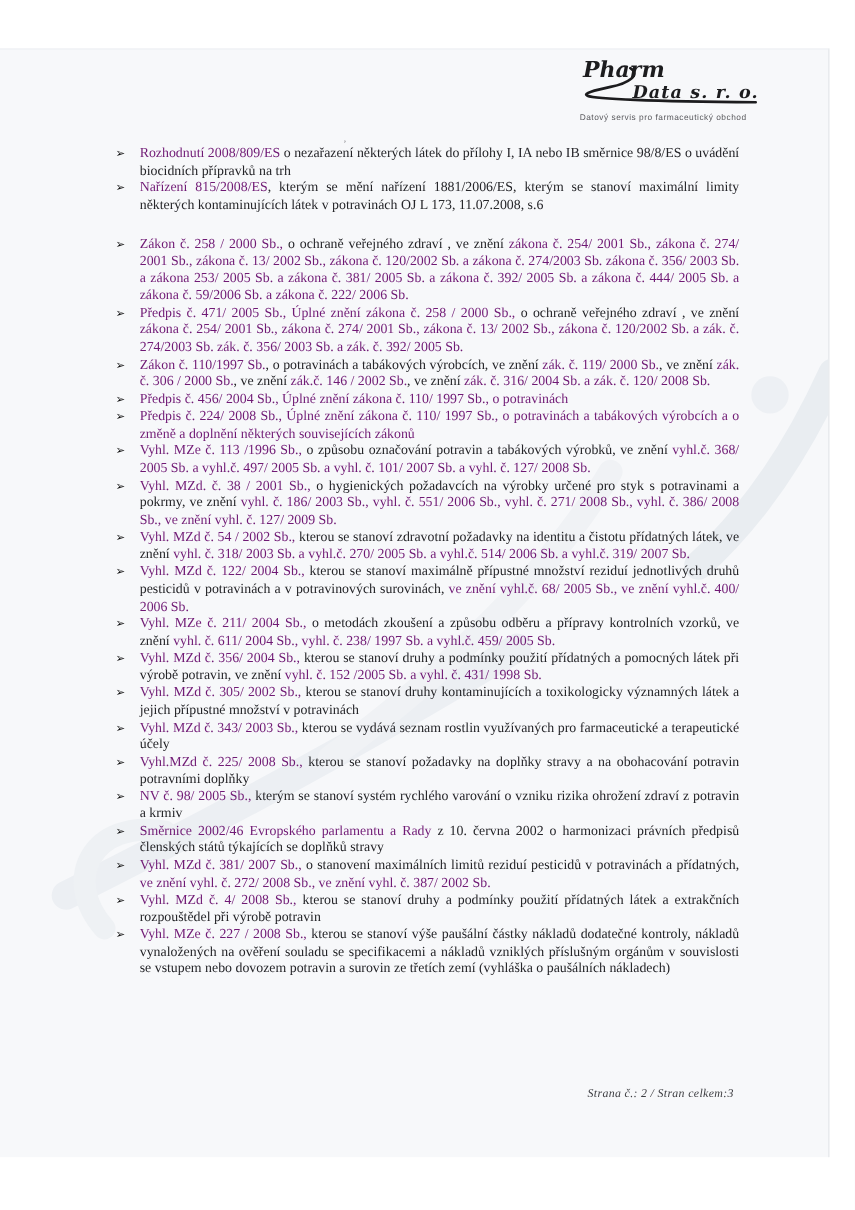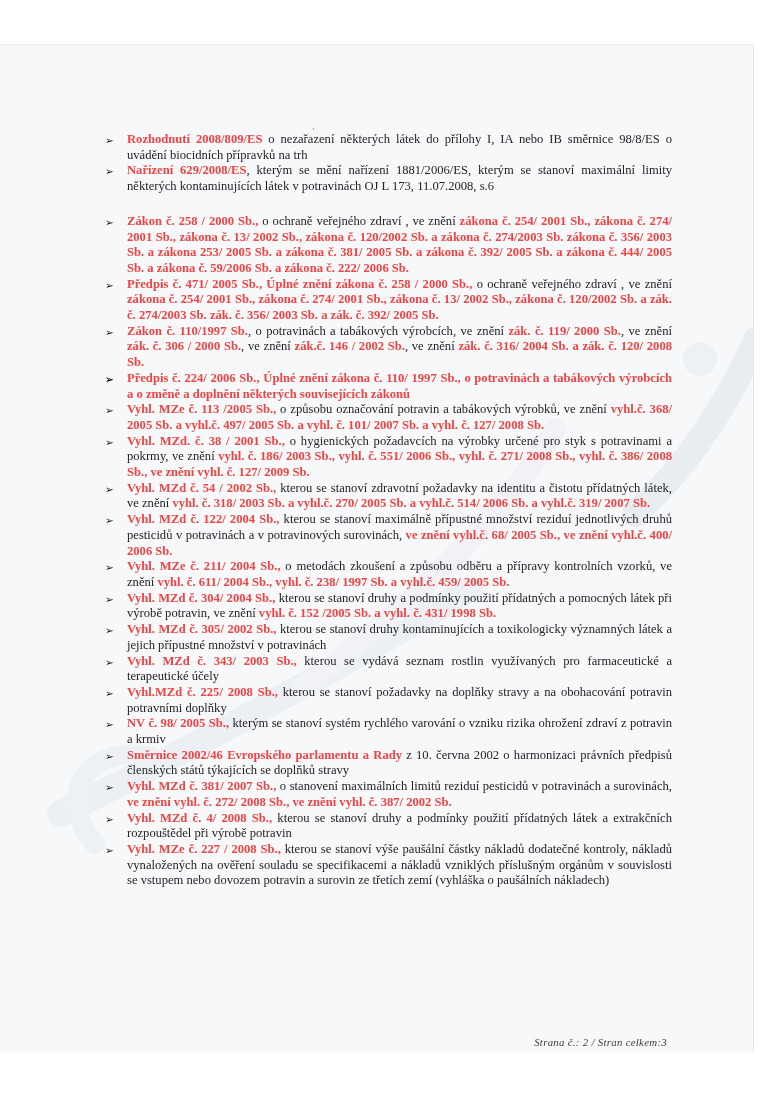--- a/index.html
+++ b/index.html
@@ -33,63 +33,71 @@
   }
   ul.reglist li{
     position:relative;padding-left:22px;margin:0;
     text-align:justify;
   }
   ul.reglist li.gap{margin-top:19px;}
   ul.reglist .marker{
     position:absolute;left:0;top:1px;font-family:"DejaVu Sans", sans-serif;
     font-size:10.5px;color:#111;
   }
-  .b{font-weight:700;color:#ef4444;}
+  .b{font-weight:400;color:#701a75;}
   .speck{position:absolute;left:312px;top:82px;color:#8a8a8e;font-size:9px;z-index:2;}
   
   .footer{
-    position:absolute;top:992px;right:86px;z-index:2;
+    position:absolute;top:944px;right:86px;z-index:2;
     font:italic 400 10.8px "Liberation Serif", serif;color:#3c3c40;
     letter-spacing:.3px;
   }
 </style>
 </head>
 <body>
 
 <div class="sheet">
 
   <svg class="wm" width="753" height="1008" viewBox="0 0 753 1008" aria-hidden="true">
     <path d="M60,770 C190,705 330,630 470,545" stroke="#eceff3" stroke-width="26" fill="none" stroke-linecap="round"></path>
     <path d="M300,645 C410,565 505,470 555,385" stroke="#f0f2f5" stroke-width="22" fill="none" stroke-linecap="round"></path>
     <path d="M635,470 C685,425 725,365 757,295" stroke="#e9edf1" stroke-width="26" fill="none" stroke-linecap="round"></path>
     <circle cx="700" cy="315" r="17" fill="#edf0f4"></circle>
     <path d="M95,800 C55,755 85,700 150,712" stroke="#eef1f4" stroke-width="20" fill="none" stroke-linecap="round"></path>
   </svg>
 
+  <div class="logo">
+    <svg width="168" height="48" viewBox="0 0 168 48">
+      <text class="lg1" x="3" y="18">Pharm</text>
+      <text class="lg2" x="48" y="37">Data s. r. o.</text>
+      <path d="M46,10 C56,16 44,24 28,27 C14,30 2,33 7,35 C14,38 60,40 160,41" stroke="#1c1c1e" stroke-width="2.4" fill="none" stroke-linecap="round"></path>
+    </svg>
+    <div class="tagline">Datový servis pro farmaceutický obchod</div>
+  </div>
 
   <span class="speck">’</span>
 
   <ul class="reglist">
       <li class="item"><span class="marker">➢</span><span class="b">Rozhodnutí 2008/809/ES</span><span> o nezařazení některých látek do přílohy I, IA nebo IB směrnice 98/8/ES o uvádění biocidních přípravků na trh</span></li>
-      <li class="item"><span class="marker">➢</span><span class="b">Nařízení 629/2008/ES</span><span>, kterým se mění nařízení 1881/2006/ES, kterým se stanoví maximální limity některých kontaminujících látek v potravinách  OJ L 173, 11.07.2008, s.6</span></li>
+      <li class="item"><span class="marker">➢</span><span class="b">Nařízení 815/2008/ES</span><span>, kterým se mění nařízení 1881/2006/ES, kterým se stanoví maximální limity některých kontaminujících látek v potravinách  OJ L 173, 11.07.2008, s.6</span></li>
       <li class="item gap"><span class="marker">➢</span><span class="b">Zákon č. 258 / 2000 Sb.,</span><span> o ochraně veřejného zdraví , ve znění </span><span class="b">zákona č. 254/ 2001 Sb., zákona č. 274/ 2001 Sb., zákona č. 13/ 2002 Sb., zákona č. 120/2002 Sb. a zákona č. 274/2003 Sb.  zákona č. 356/ 2003 Sb. a zákona 253/ 2005 Sb. a zákona č. 381/ 2005 Sb. a zákona č. 392/ 2005 Sb. a zákona č. 444/ 2005 Sb. a zákona č. 59/2006 Sb. a zákona č. 222/ 2006 Sb.</span></li>
       <li class="item"><span class="marker">➢</span><span class="b">Předpis č. 471/ 2005 Sb., Úplné znění zákona č. 258 / 2000 Sb.,</span><span> o ochraně veřejného zdraví , ve znění </span><span class="b">zákona č. 254/ 2001 Sb., zákona č. 274/ 2001 Sb., zákona č. 13/ 2002 Sb., zákona č. 120/2002 Sb. a zák. č. 274/2003 Sb.  zák. č. 356/ 2003 Sb. a zák. č. 392/ 2005 Sb.</span></li>
       <li class="item"><span class="marker">➢</span><span class="b">Zákon č. 110/1997 Sb.</span><span>, o potravinách a tabákových výrobcích, ve znění </span><span class="b">zák. č. 119/ 2000 Sb.</span><span>, ve znění </span><span class="b">zák. č. 306 / 2000 Sb.</span><span>, ve znění </span><span class="b">zák.č. 146 / 2002 Sb.</span><span>, ve znění </span><span class="b">zák. č. 316/ 2004 Sb. a zák. č. 120/ 2008 Sb.</span></li>
-      <li class="item"><span class="marker">➢</span></li>
-      <li class="item"><span class="marker">➢</span><span class="b">Předpis č. 224/ 2006 Sb., Úplné znění zákona č. 110/ 1997 Sb., o potravinách a tabákových výrobcích a o změně a doplnění některých souvisejících zákonů</span></li>
-      <li class="item"><span class="marker">➢</span><span class="b">Vyhl. MZe č. 113 /2005 Sb.,</span><span> o způsobu označování potravin a tabákových výrobků, ve znění </span><span class="b">vyhl.č. 368/ 2005 Sb. a vyhl.č. 497/ 2005 Sb. a vyhl. č. 101/ 2007 Sb. a vyhl. č. 127/ 2008 Sb.</span></li>
+      <li class="item"><span class="marker">➢</span><span class="b">Předpis č. 456/ 2004 Sb., Úplné znění zákona č. 110/ 1997 Sb., o potravinách</span></li>
+      <li class="item"><span class="marker">➢</span><span class="b">Předpis č. 224/ 2008 Sb., Úplné znění zákona č. 110/ 1997 Sb., o potravinách a tabákových výrobcích a o změně a doplnění některých souvisejících zákonů</span></li>
+      <li class="item"><span class="marker">➢</span><span class="b">Vyhl. MZe č. 113 /1996 Sb.,</span><span> o způsobu označování potravin a tabákových výrobků, ve znění </span><span class="b">vyhl.č. 368/ 2005 Sb. a vyhl.č. 497/ 2005 Sb. a vyhl. č. 101/ 2007 Sb. a vyhl. č. 127/ 2008 Sb.</span></li>
       <li class="item"><span class="marker">➢</span><span class="b">Vyhl. MZd. č. 38 / 2001 Sb.,</span><span> o hygienických požadavcích na výrobky určené pro styk s potravinami a pokrmy, ve znění </span><span class="b">vyhl. č. 186/ 2003 Sb., vyhl. č. 551/ 2006 Sb., vyhl. č. 271/ 2008 Sb., vyhl. č. 386/ 2008 Sb., ve znění vyhl. č. 127/ 2009 Sb.</span></li>
       <li class="item"><span class="marker">➢</span><span class="b">Vyhl. MZd č. 54 / 2002 Sb.,</span><span> kterou se stanoví zdravotní požadavky na identitu a čistotu přídatných látek, ve znění </span><span class="b">vyhl. č. 318/ 2003 Sb. a vyhl.č. 270/ 2005 Sb. a vyhl.č. 514/ 2006 Sb. a vyhl.č. 319/ 2007 Sb.</span></li>
       <li class="item"><span class="marker">➢</span><span class="b">Vyhl. MZd č. 122/ 2004 Sb.,</span><span> kterou se stanoví maximálně přípustné množství reziduí jednotlivých druhů pesticidů v potravinách a v potravinových surovinách, </span><span class="b">ve znění vyhl.č. 68/ 2005 Sb., ve znění vyhl.č. 400/ 2006 Sb.</span></li>
       <li class="item"><span class="marker">➢</span><span class="b">Vyhl. MZe č. 211/ 2004 Sb.,</span><span> o metodách zkoušení a způsobu odběru a přípravy kontrolních vzorků, ve znění </span><span class="b">vyhl. č. 611/ 2004 Sb., vyhl. č. 238/ 1997 Sb. a vyhl.č. 459/ 2005 Sb.</span></li>
-      <li class="item"><span class="marker">➢</span><span class="b">Vyhl. MZd č. 304/ 2004 Sb.,</span><span> kterou se stanoví druhy a podmínky použití přídatných a pomocných látek při výrobě potravin, ve znění </span><span class="b">vyhl. č. 152 /2005 Sb. a vyhl. č. 431/ 1998 Sb.</span></li>
+      <li class="item"><span class="marker">➢</span><span class="b">Vyhl. MZd č. 356/ 2004 Sb.,</span><span> kterou se stanoví druhy a podmínky použití přídatných a pomocných látek při výrobě potravin, ve znění </span><span class="b">vyhl. č. 152 /2005 Sb. a vyhl. č. 431/ 1998 Sb.</span></li>
       <li class="item"><span class="marker">➢</span><span class="b">Vyhl. MZd č. 305/ 2002 Sb.,</span><span> kterou se stanoví druhy kontaminujících a toxikologicky významných látek a jejich přípustné množství v potravinách</span></li>
       <li class="item"><span class="marker">➢</span><span class="b">Vyhl. MZd č. 343/ 2003 Sb.,</span><span> kterou se vydává seznam rostlin využívaných pro farmaceutické a terapeutické účely</span></li>
       <li class="item"><span class="marker">➢</span><span class="b">Vyhl.MZd č. 225/ 2008 Sb.,</span><span> kterou se stanoví požadavky na doplňky stravy a na obohacování potravin potravními doplňky</span></li>
       <li class="item"><span class="marker">➢</span><span class="b">NV č. 98/ 2005 Sb.,</span><span> kterým se stanoví systém rychlého varování o vzniku rizika ohrožení zdraví z potravin a krmiv</span></li>
       <li class="item"><span class="marker">➢</span><span class="b">Směrnice 2002/46 Evropského parlamentu a Rady</span><span> z 10. června 2002 o harmonizaci právních předpisů členských států týkajících se doplňků stravy</span></li>
-      <li class="item"><span class="marker">➢</span><span class="b">Vyhl. MZd č. 381/ 2007 Sb.,</span><span> o stanovení maximálních limitů reziduí pesticidů v potravinách a surovinách, </span><span class="b">ve znění vyhl. č. 272/ 2008 Sb., ve znění vyhl. č. 387/ 2002 Sb.</span></li>
+      <li class="item"><span class="marker">➢</span><span class="b">Vyhl. MZd č. 381/ 2007 Sb.,</span><span> o stanovení maximálních limitů reziduí pesticidů v potravinách a přídatných, </span><span class="b">ve znění vyhl. č. 272/ 2008 Sb., ve znění vyhl. č. 387/ 2002 Sb.</span></li>
       <li class="item"><span class="marker">➢</span><span class="b">Vyhl. MZd č. 4/ 2008 Sb.,</span><span> kterou se stanoví druhy a podmínky použití přídatných látek a extrakčních rozpouštědel při výrobě potravin</span></li>
       <li class="item"><span class="marker">➢</span><span class="b">Vyhl. MZe č. 227 / 2008 Sb.,</span><span> kterou se stanoví výše paušální částky nákladů dodatečné kontroly, nákladů vynaložených na ověření souladu se specifikacemi a nákladů vzniklých příslušným orgánům v souvislosti se vstupem nebo dovozem potravin a surovin ze třetích zemí (vyhláška o paušálních nákladech)</span></li>
     </ul>
 
   <div class="footer">Strana č.: 2 /  Stran celkem:3</div>
 </div>
 
 </body></html>

